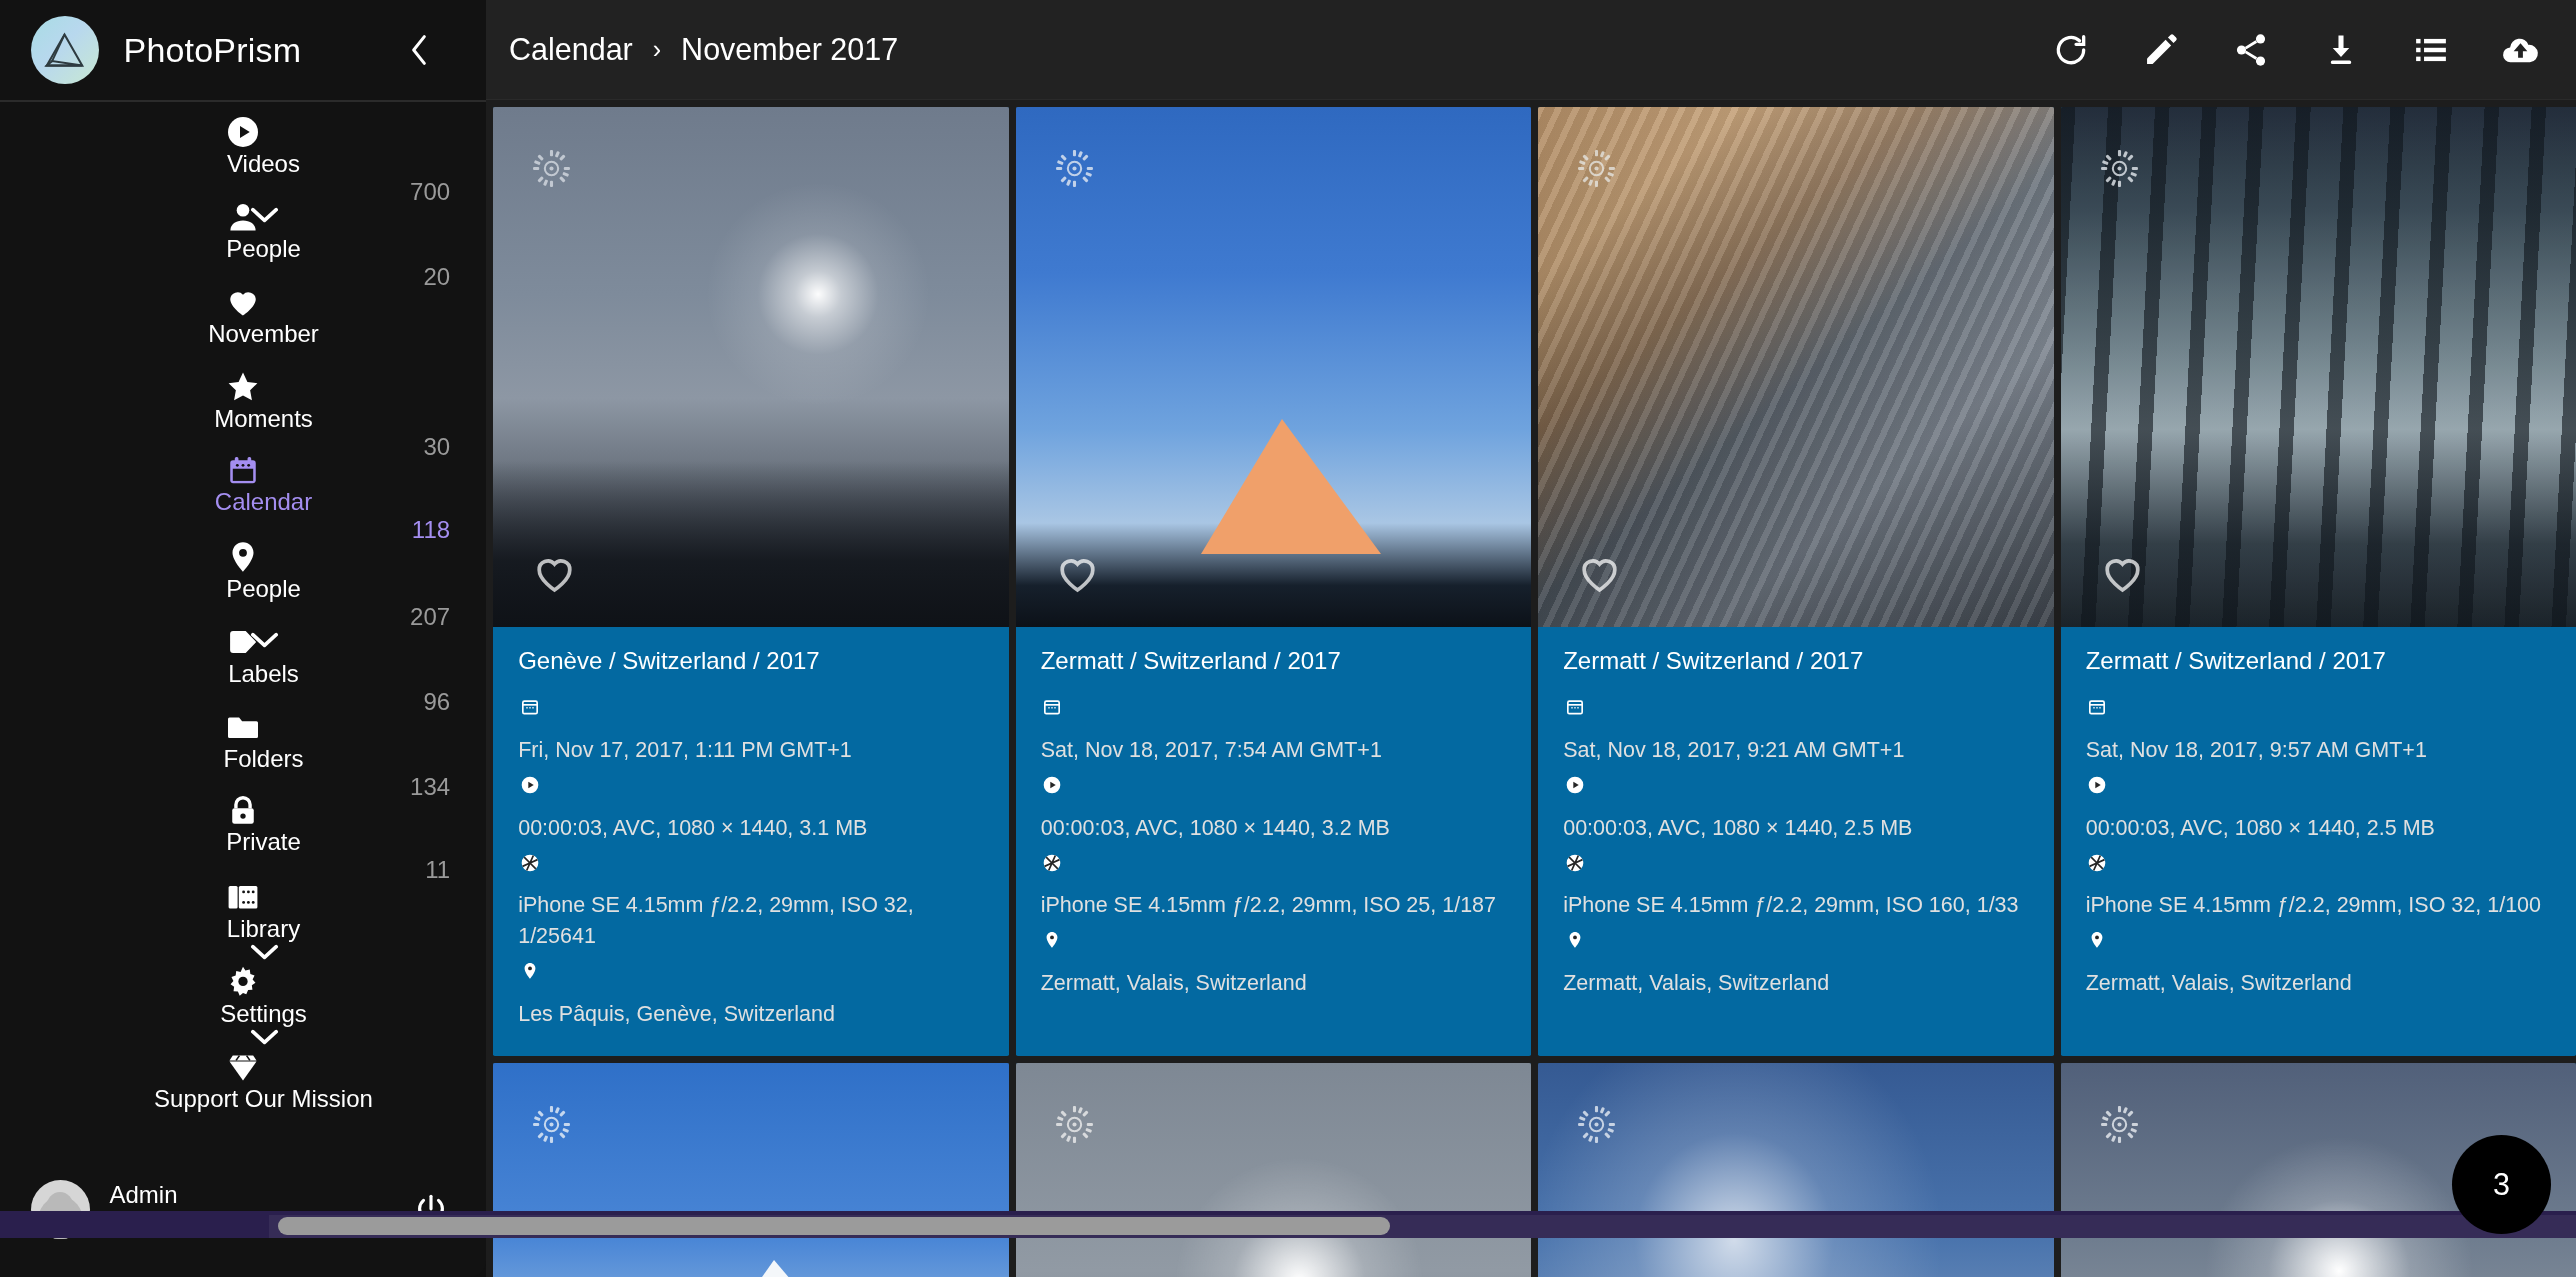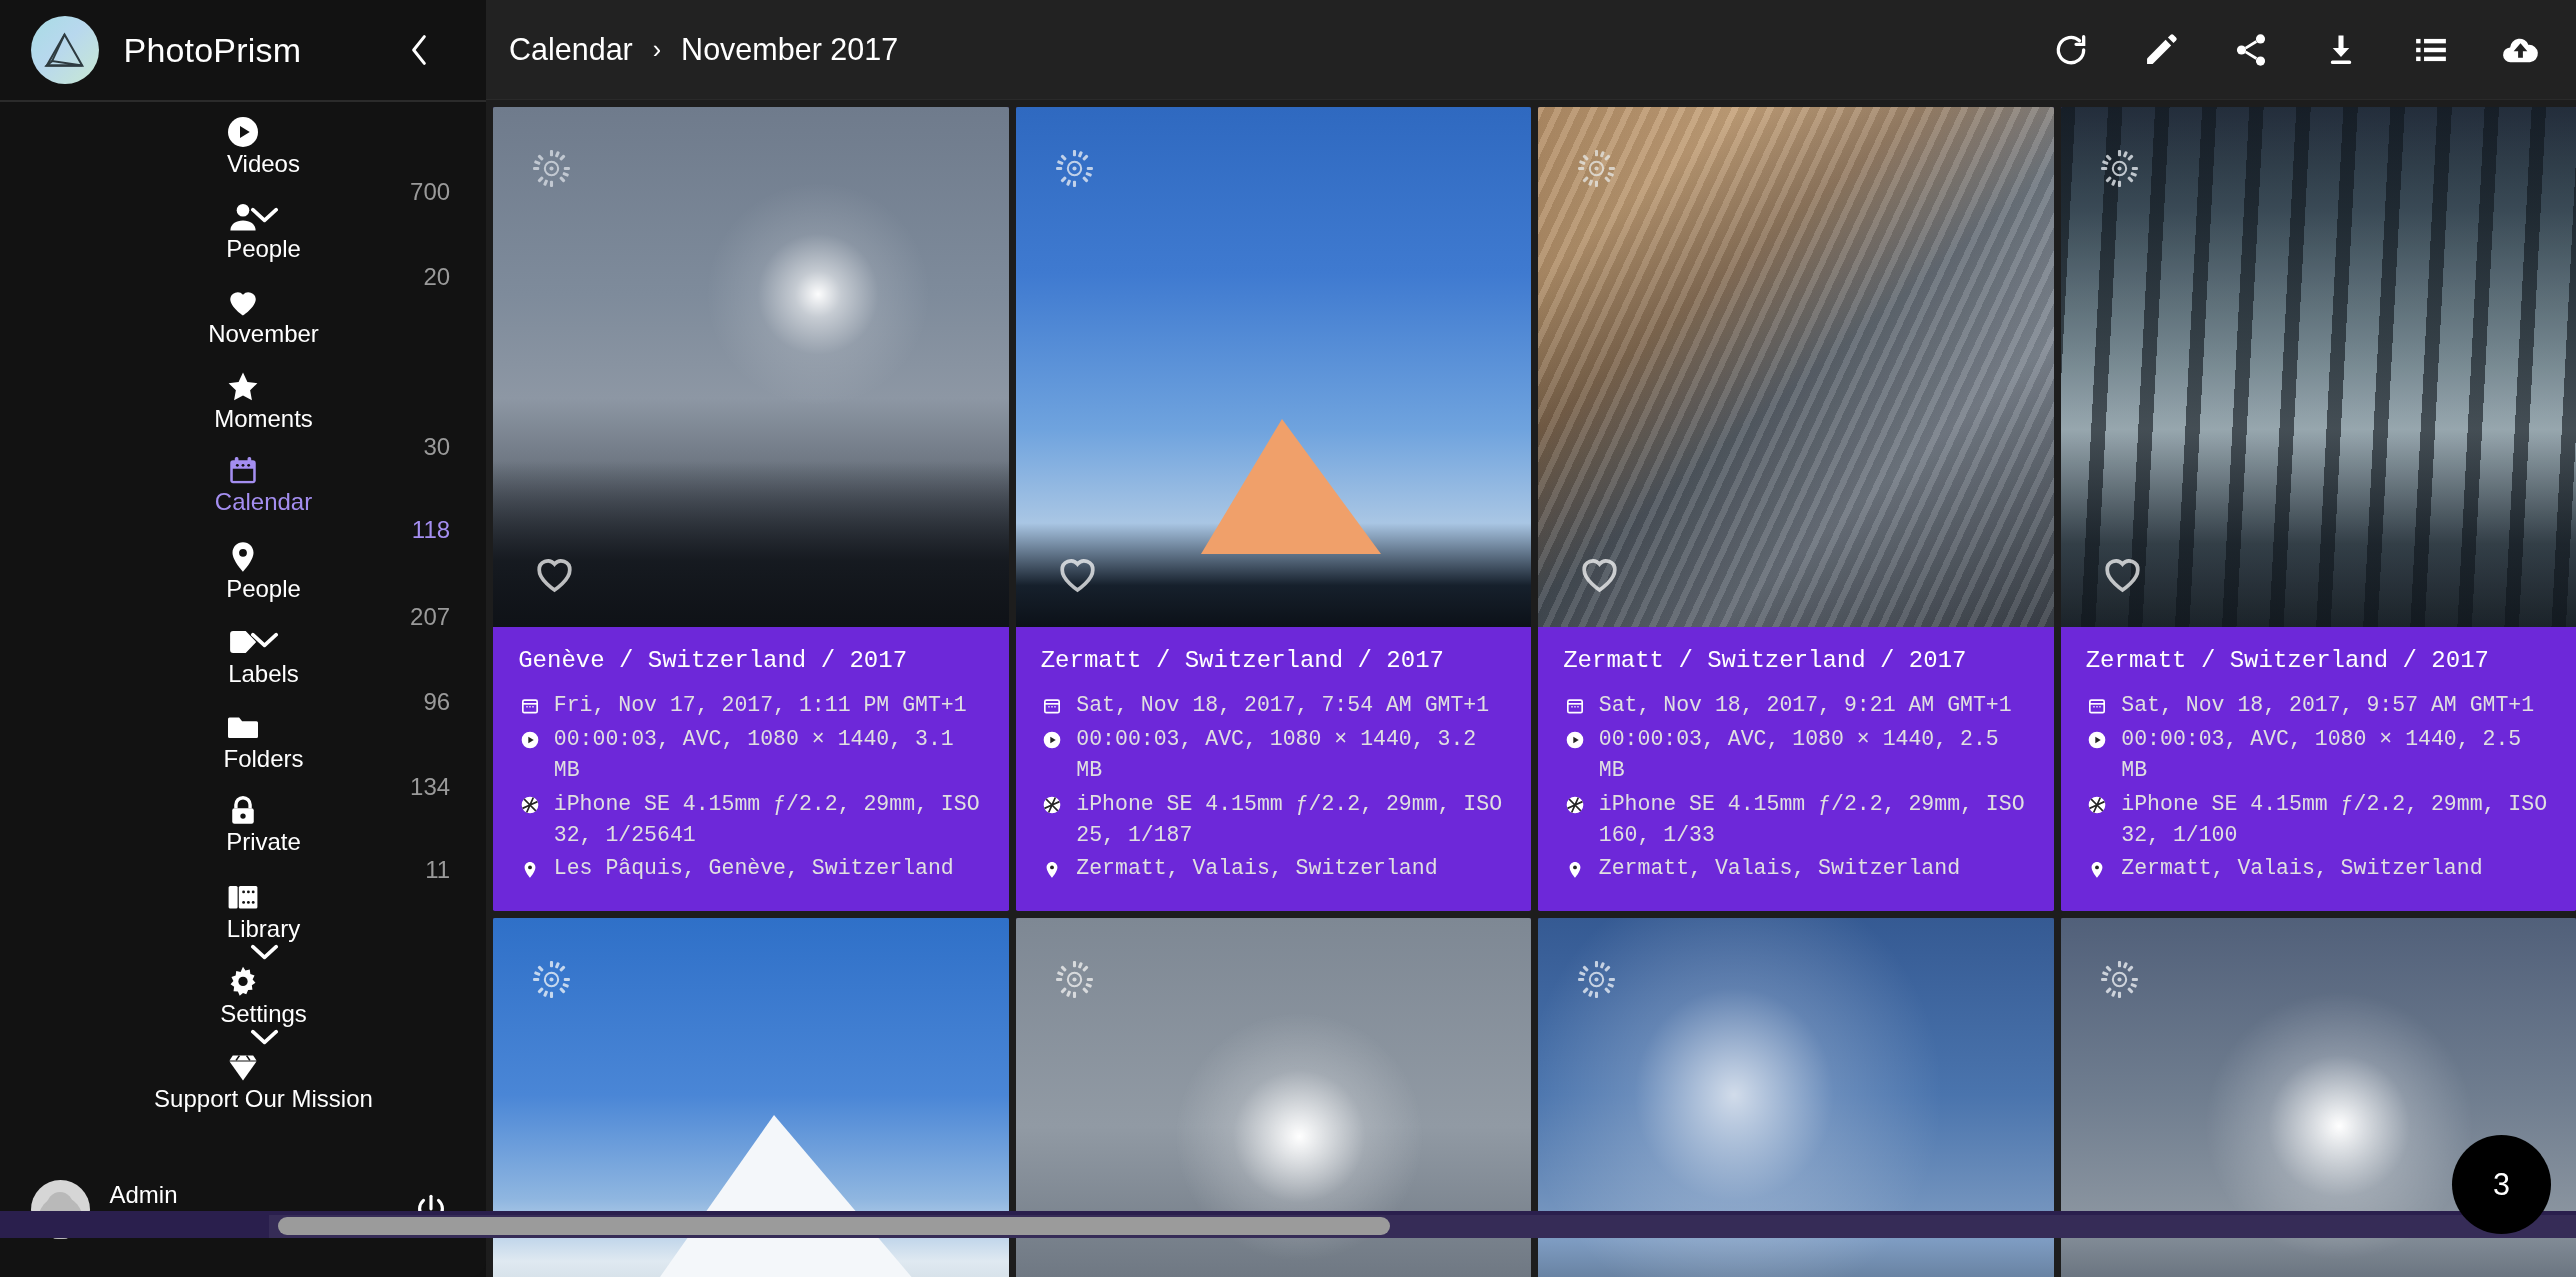--- a/index.html
+++ b/index.html
@@ -130,25 +130,24 @@
 
   
   .grid-wrap { flex: 1; overflow: hidden; position: relative; }
   .grid {
     display: grid;
     grid-template-columns: repeat(4, 1fr);
     gap: 7.2px;
     padding: 7.2px 0 0 7.2px;
   }
   .card {
-    background: #6d28d9;
+    background: #0369a1;
     display: flex; flex-direction: column;
     border-radius: 1.8px; overflow: hidden;
     position: relative;
-    font-family: Liberation Mono, monospace;
   }
   .thumb {
     height: 520px; position: relative; overflow: hidden;
     background: #2b3240;
   }
   .thumb .img { position: absolute; inset: 0; }
   .spinner {
     position: absolute; top: 41px; left: 38px;
     width: 41px; height: 41px; opacity: .78;
   }
@@ -158,20 +157,21 @@
   }
   .meta { padding: 20px 25px 23px 25px; }
   .meta-title {
     font-size: 24px; color: #ffffff; margin-bottom: 16px;
     white-space: nowrap; overflow: hidden; text-overflow: ellipsis;
   }
   .meta-row {
     display: flex; align-items: flex-start; gap: 12.6px;
     font-size: 21.5px; color: #e0e0e0; line-height: 1.44;
     margin-bottom: 2.7px;
+    flex-direction: column;
   }
   .meta-row .mi {
     flex-shrink: 0; width: 23px; height: 30.5px;
     display: flex; align-items: center; justify-content: center;
     color: #ffffff; margin-top: 0.9px;
   }
   .meta-row .mt { flex: 1; }
 
   
   .im-geneve {

